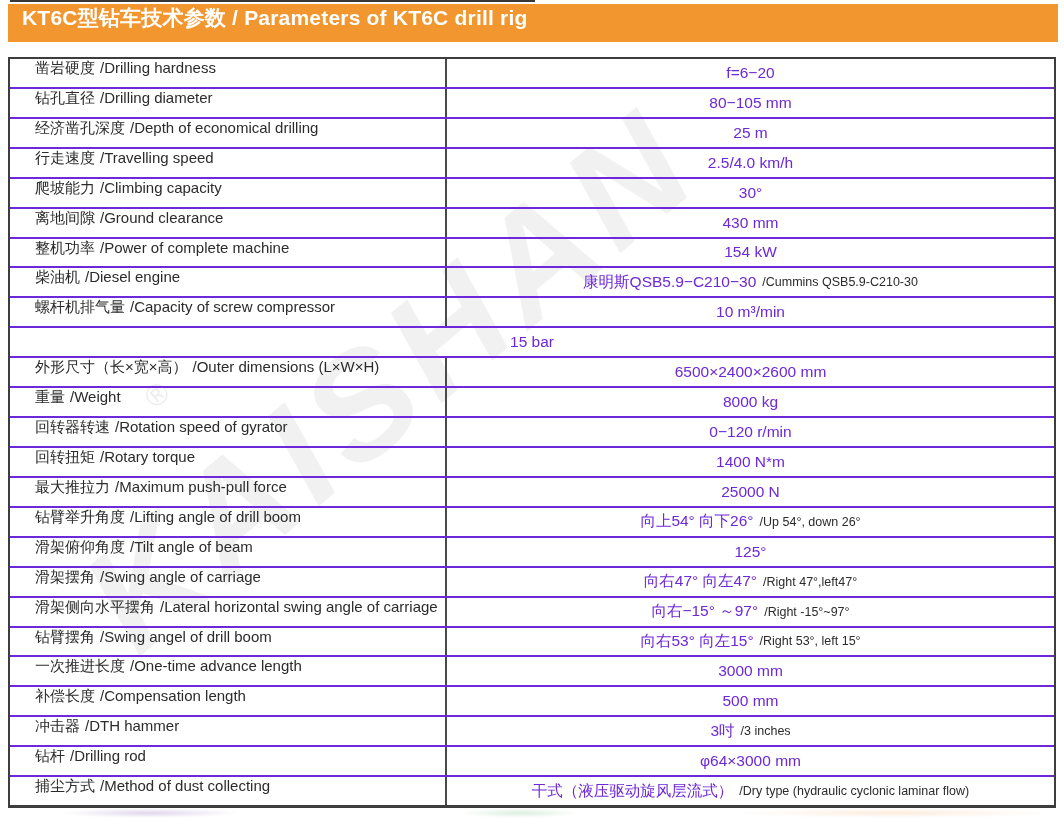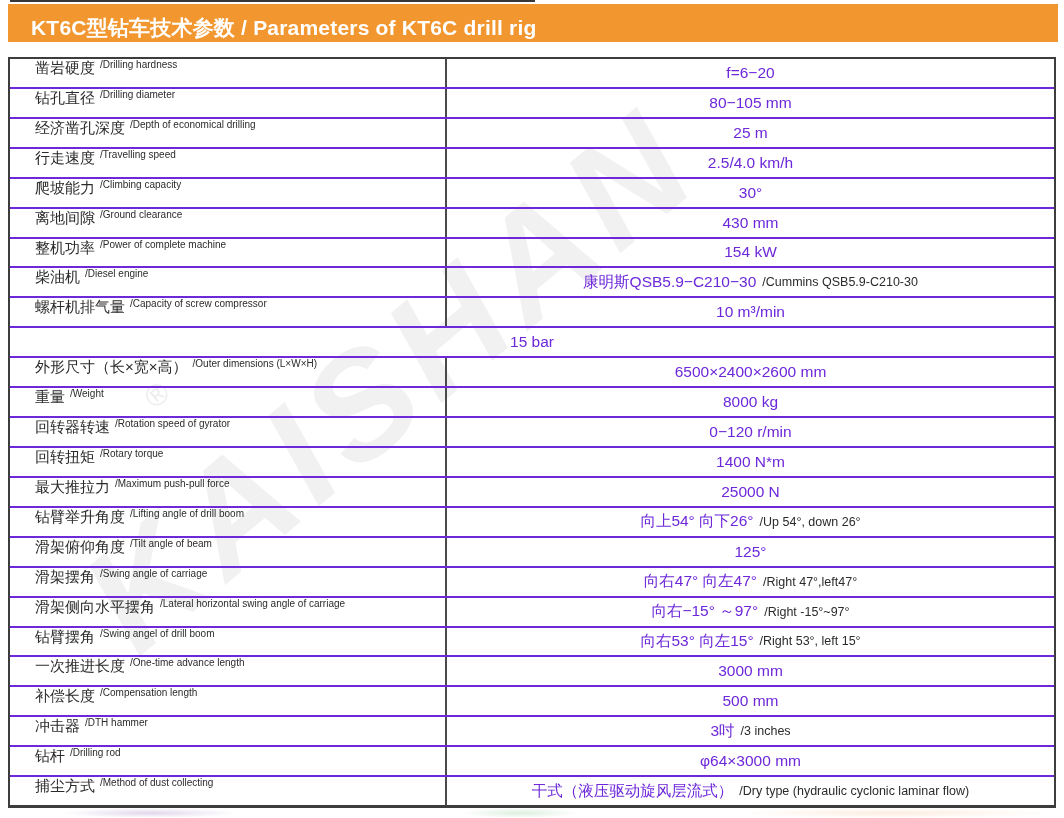--- a/index.html
+++ b/index.html
@@ -9,22 +9,22 @@
     font-family:"Liberation Sans","DejaVu Sans",sans-serif;
     color:#2a2a2a;
   }
   .scan-topline{
     position:absolute;left:10px;top:0;width:525px;height:2px;
     background:#383838;
   }
   .header-bar{
     position:absolute;left:8px;top:4px;right:6px;height:38px;
     background:#f2962f;
-    display:flex;align-items:flex-end;
-    padding-left:23px;box-sizing:border-box;
+    display:flex;align-items:flex-start;
+    padding-left:14px;box-sizing:border-box;
   }
   .header-bar .title{
     color:#ffffff;font-weight:bold;font-size:21px;letter-spacing:.2px;
   }
   .watermark{
     position:absolute;left:-30px;top:110px;width:840px;height:540px;
     display:flex;align-items:center;justify-content:center;
     transform:rotate(-40deg);
     pointer-events:none;z-index:0;
   }
@@ -47,21 +47,21 @@
   }
   .row{flex:1 1 0;display:flex;min-height:0;}
   .row + .row{border-top:2px solid #6d28d9;}
   .cell-label{
     width:437px;box-sizing:border-box;flex:0 0 437px;
     border-right:2px solid #4a4a4a;
     display:flex;align-items:flex-start;gap:5px;
     padding-left:25px;overflow:hidden;white-space:nowrap;
   }
   .zh{font-size:15px;color:#2b2b2b;}
-  .en{font-size:10px;color:#2b2b2b;}
+  .en{font-size:15px;color:#2b2b2b;}
   .cell-value{
     flex:1;display:flex;align-items:center;justify-content:center;gap:6px;
     overflow:hidden;white-space:nowrap;
   }
   .val{font-size:15.5px;color:#6d28d9;}
   .note{font-size:12.5px;color:#2b2b2b;}
   .smudge{position:absolute;bottom:0;height:10px;pointer-events:none;}
   .smudge.s1{left:60px;width:180px;background:radial-gradient(ellipse at center,rgba(170,140,200,.35),rgba(170,140,200,0) 70%);}
   .smudge.s2{left:460px;width:120px;background:radial-gradient(ellipse at center,rgba(140,200,150,.30),rgba(140,200,150,0) 70%);}
   .smudge.s3{right:10px;width:320px;background:radial-gradient(ellipse at center,rgba(245,190,140,.28),rgba(245,190,140,0) 70%);}

